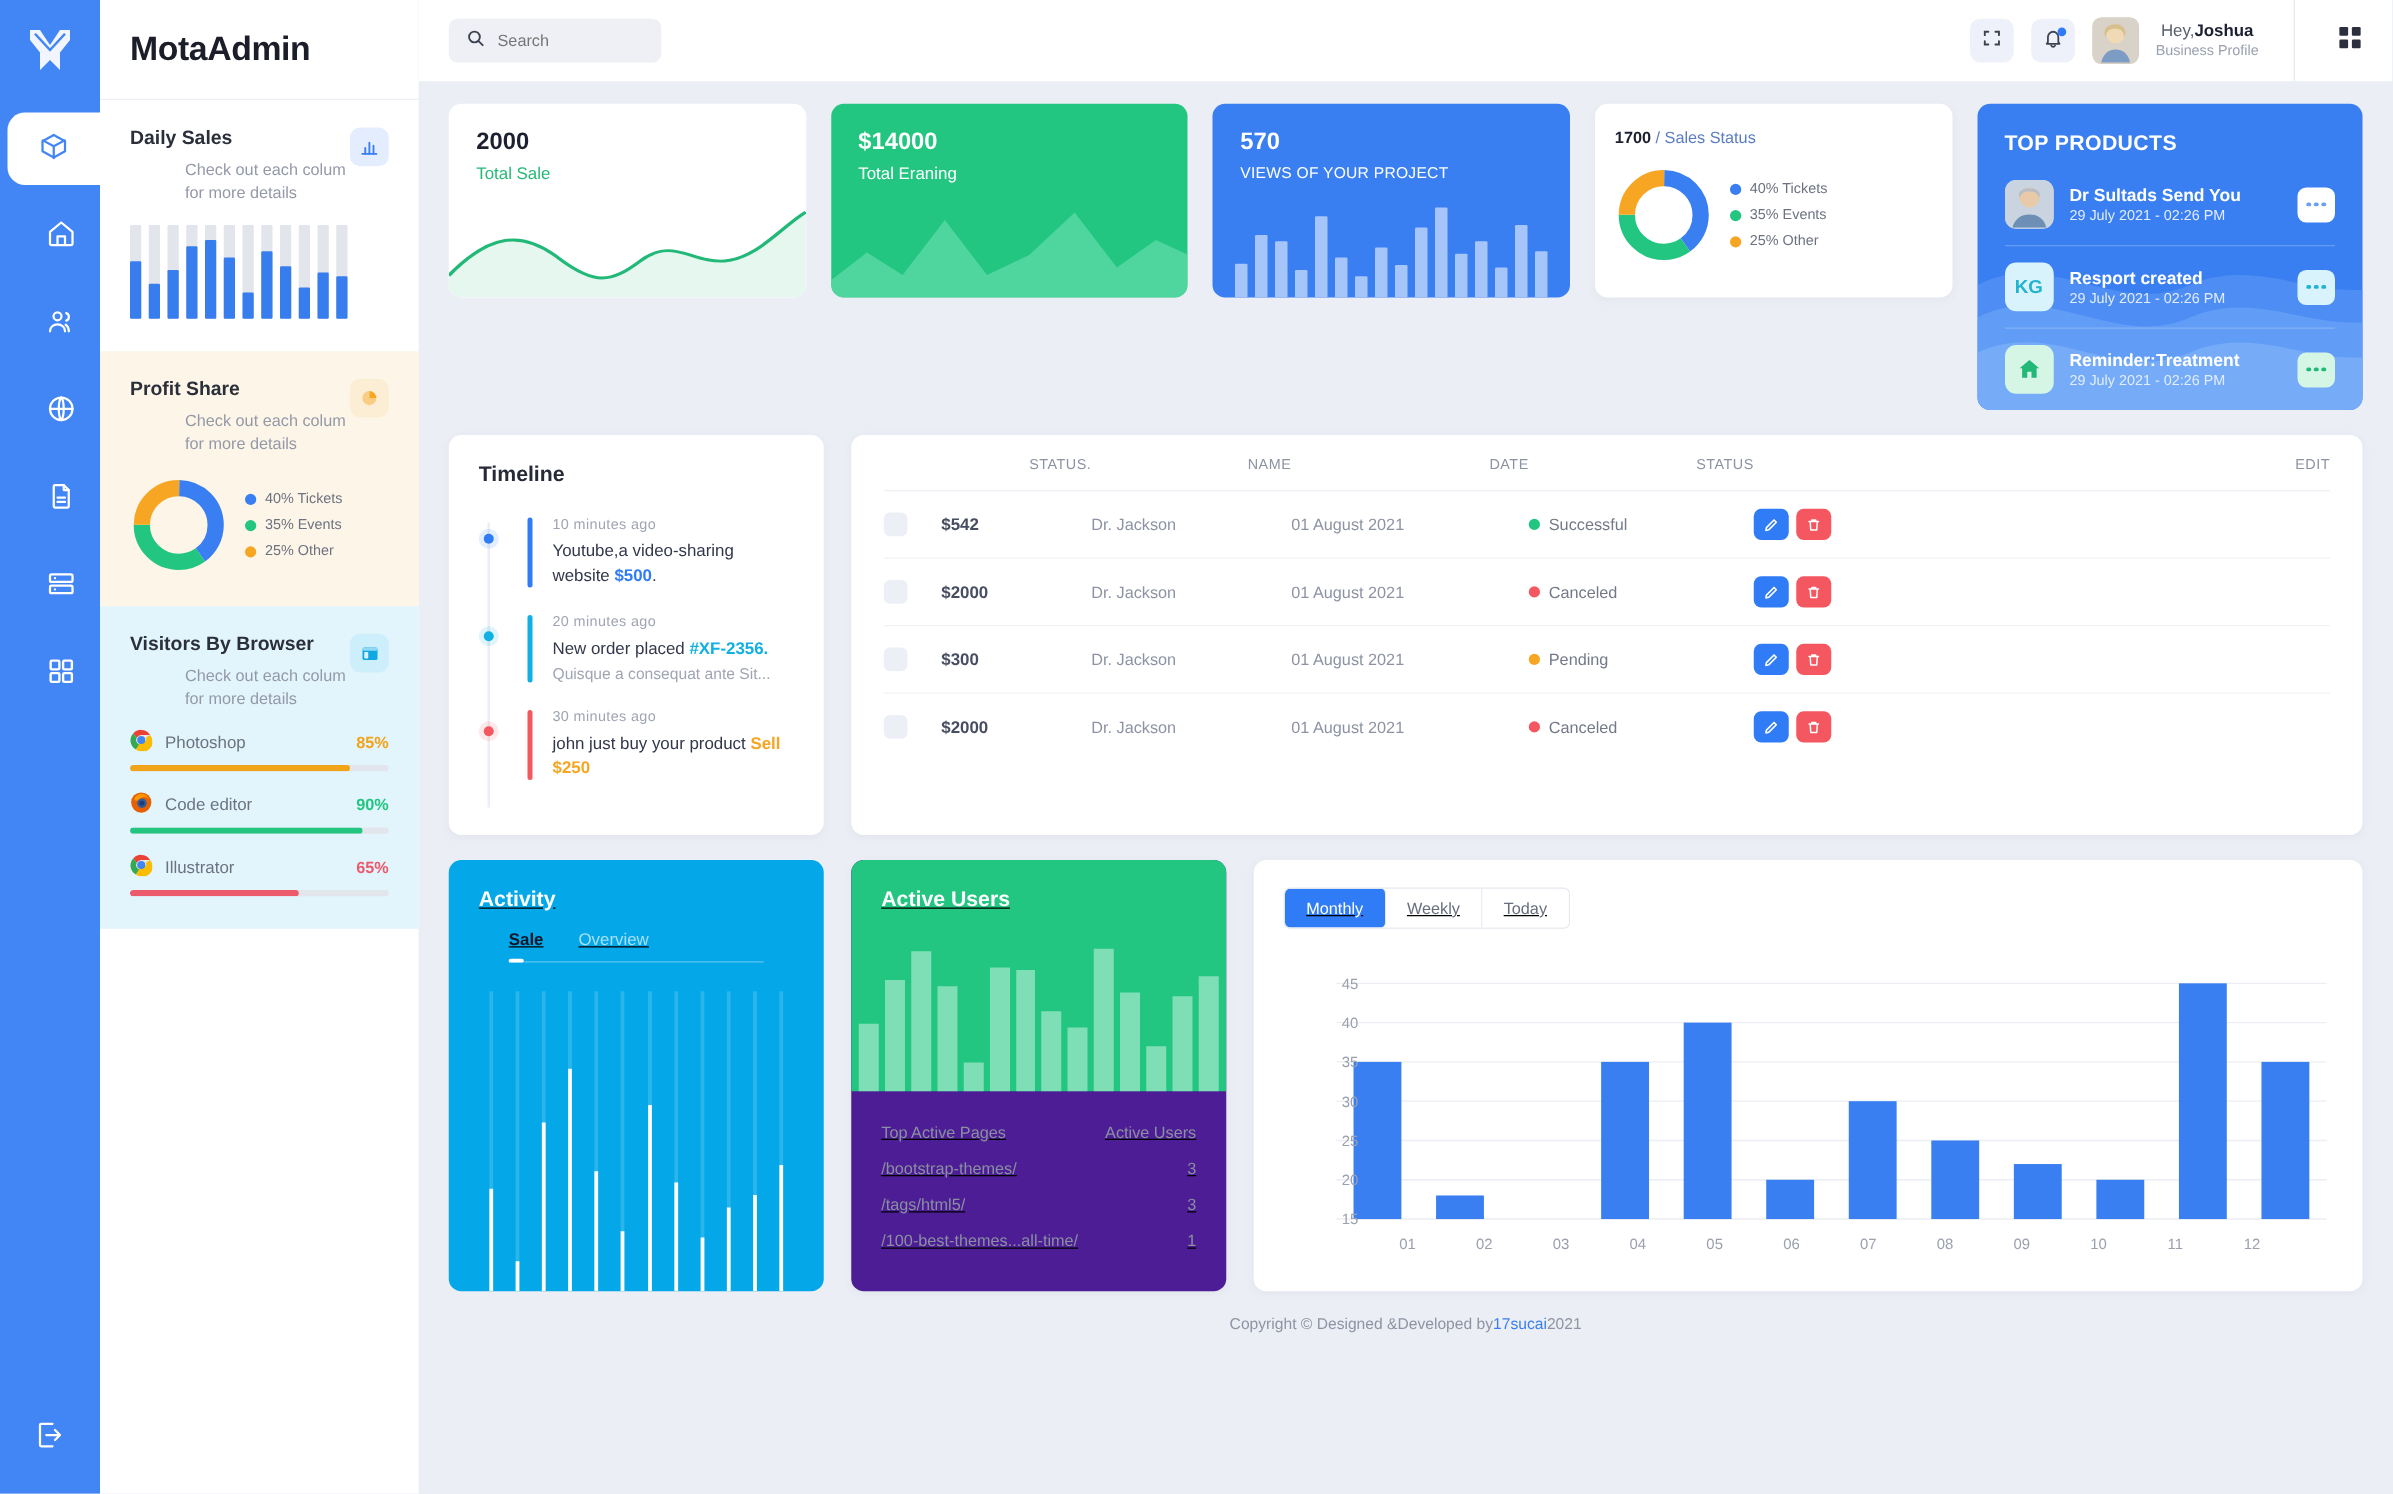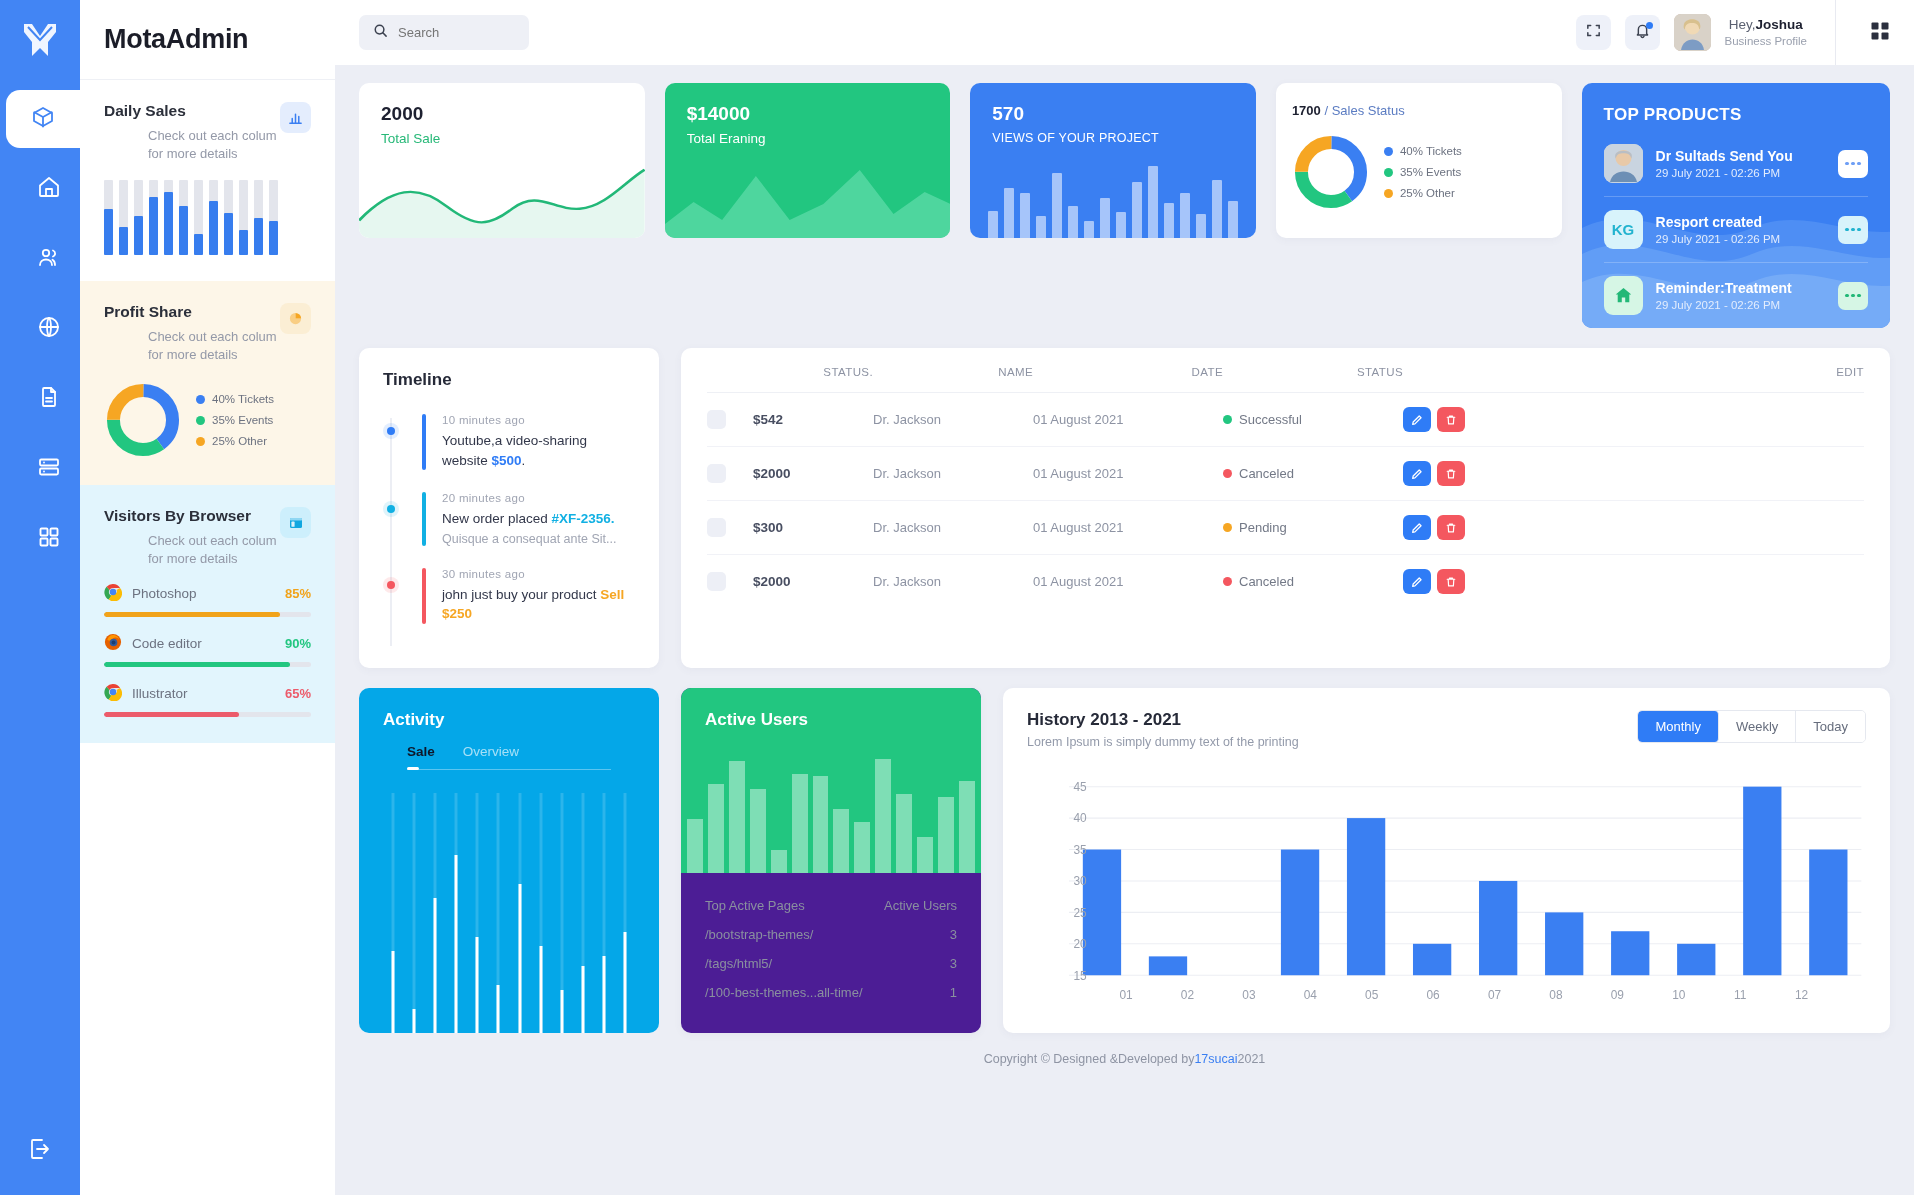--- a/index.html
+++ b/index.html
@@ -141,21 +141,21 @@
   .tbl tbody tr:last-child td { border-bottom: none; }
   .cell-amt { font-weight: 700; color: #484e61 !important; font-size: 13.5px !important; }
   .chk { width: 19px; height: 19px; border-radius: 5px; background: #edeff6; display: block; cursor: pointer; }
   .stat-pill { display: flex; align-items: center; gap: 7px; font-size: 13px; color: #737987; }
   .acts { display: flex; gap: 6px; }
   .actbtn { width: 28px; height: 25px; border-radius: 6px; display: flex; align-items: center; justify-content: center; cursor: pointer; }
   .actbtn.edit { background: #2f7cf6; }
   .actbtn.del { background: #f4575f; }
 
   
-  .row3 { display: grid; grid-template-columns: 300px 300px 1fr; gap: 22px; margin-top: 20px; }
+  .row3 { display: grid; grid-template-columns: 300px 300px 1fr; gap: 22px; margin-top: 20px; text-decoration: underline; }
   .activity { background: #04a7e8; border-radius: 10px; overflow: hidden; height: 345px; position: relative; }
   .activity-h { font-size: 17px; font-weight: 700; color: #fff; padding: 22px 24px 0 24px; }
   .acttabs { display: flex; gap: 28px; padding: 14px 24px 0 24px; border-bottom: 1px solid rgba(255,255,255,.35); margin: 0 24px 0 24px; padding-left: 0; padding-right: 0; }
   .acttab { font-size: 13.5px; color: rgba(255,255,255,.65); padding-bottom: 10px; cursor: pointer; position: relative; }
   .acttab.active { color: #0f172a; font-weight: 700; }
   .acttab.active::after { content: ""; position: absolute; left: 0; right: 16px; bottom: -1px; height: 3px; background: #fff; border-radius: 2px; }
   .actbars { position: absolute; left: 28px; right: 28px; bottom: 0; top: 105px; display: flex; align-items: flex-end; gap: 10px; }
   .actbar { flex: 1; position: relative; height: 100%; }
   .actbar .track { position: absolute; left: 50%; transform: translateX(-50%); top: 0; bottom: 0; width: 3px; background: rgba(255,255,255,.16); }
   .actbar .fill { position: absolute; left: 50%; transform: translateX(-50%); bottom: 0; width: 3px; background: #fff; }
@@ -890,24 +890,20 @@
                 <div class="au-row">
                   <span>/100-best-themes...all-time/</span>
                   <span>1</span>
                 </div>
               </div>
           </div>
         </div>
 
         <div class="history">
           <div class="hist-head">
-            <div>
-              <div class="hist-title">History 2013 - 2021</div>
-              <div class="hist-sub">Lorem Ipsum is simply dummy text of the printing</div>
-            </div>
             <div class="seg" id="hist-seg">
                 <div class="on">Monthly</div>
                 <div>Weekly</div>
                 <div>Today</div>
               </div>
           </div>
           <div class="chartwrap">
             <svg id="hist-chart" width="100%" height="100%" viewBox="0 0 720 215" preserveAspectRatio="none">
                 <line x1="36" x2="716" y1="182" y2="182" stroke="#eceef3" stroke-width="1"></line>
                 <line x1="36" x2="716" y1="153" y2="153" stroke="#eceef3" stroke-width="1"></line>

